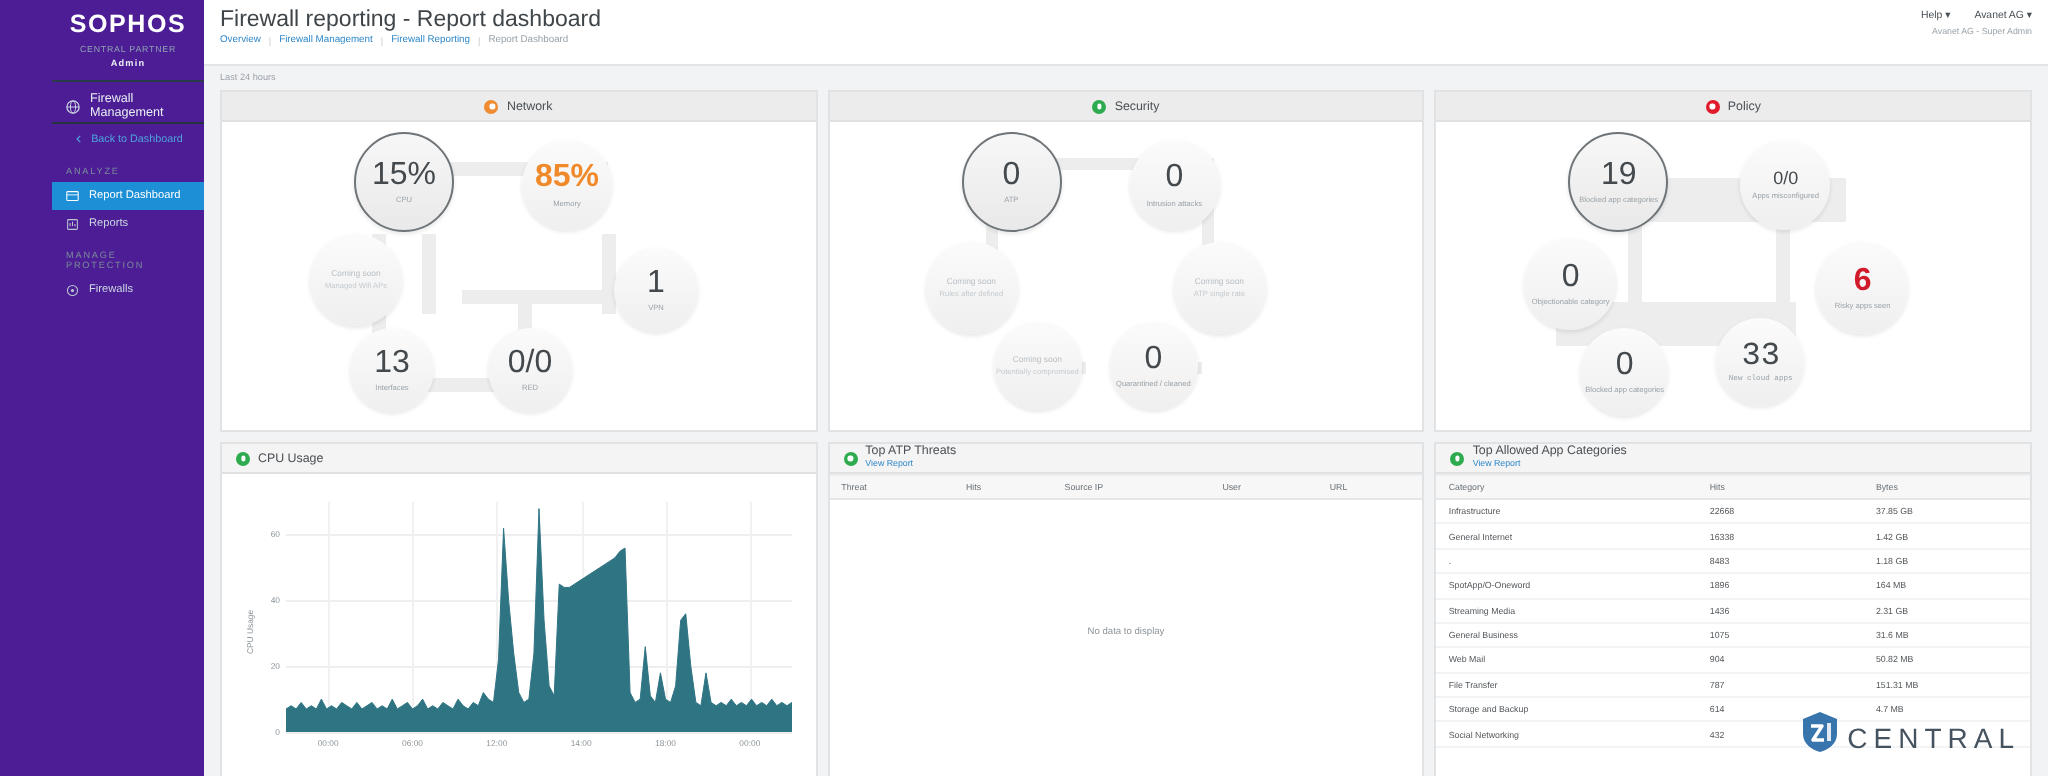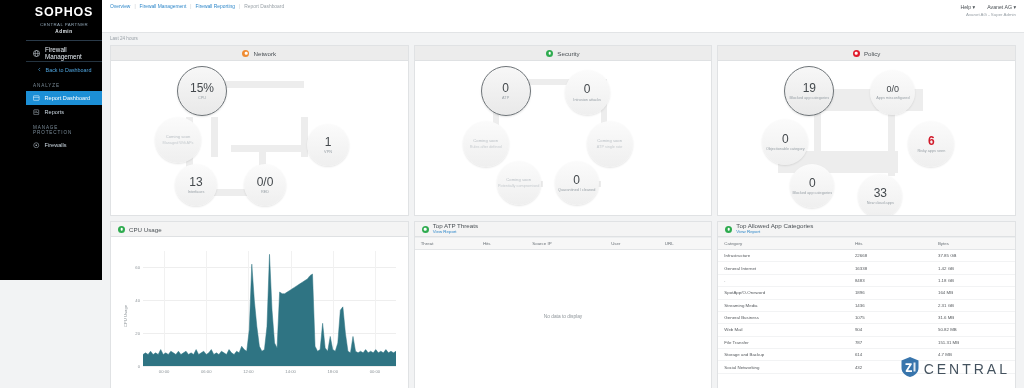--- a/index.html
+++ b/index.html
@@ -7,22 +7,22 @@
     margin: 0; padding: 0;
     width: 1024px; height: 388px;
     overflow: hidden;
     background: #f2f3f4;
     font-family: "Liberation Sans", sans-serif;
   }
   #app { position: relative; width: 1024px; height: 388px; display: flex; }
 
   
   .sidebar {
-    width: 102px; height: 280px;
-    background: #000000;
+    width: 102px; height: 388px;
+    background: #4c1d95;
     flex: 0 0 102px;
     position: relative;
     color: #c6d2dc;
     padding-left: 26px;
   }
   .logo-wrap {
     height: 36px; display: flex; flex-direction: column;
     align-items: center; justify-content: center; padding-top: 4px;
   }
   .logo-text {
@@ -96,21 +96,21 @@
   
   .nodemap { position: relative; height: 154px; background:#fff; overflow:hidden; }
   .node {
     position: absolute; border-radius: 50%;
     background: linear-gradient(180deg,#fbfbfb 0%, #efefef 100%);
     box-shadow: 0 1px 2px rgba(0,0,0,.10);
     display: flex; flex-direction: column; align-items: center; justify-content: center;
     text-align: center; line-height: 1.05;
   }
   .node.main { border: 1.6px solid #6e7478; background: linear-gradient(180deg,#f7f7f7 0%, #e9e9e9 100%); }
-  .node .val { font-size: 12px; color: #44494d; }
+  .node .val { font-size: 16px; color: #44494d; }
   .node .val.small { font-size: 9px; }
   .node .lbl { font-size: 3.8px; color: #9aa2a8; margin-top: 2px; max-width: 46px; }
   .node.soon .val { font-size: 4.2px; color: #b9bfc4; }
   .node.soon .lbl { color: #c6cbcf; }
   .node .val.orange { color: #f0892a; font-weight: bold; }
   .node .val.red { color: #d11a2a; font-weight: bold; }
   .connector { position: absolute; background: #ededed; }
 
   
   .chart-body { position: relative; height: 157px; background:#fff; padding: 4px 4px 2px 4px; }
@@ -215,20 +215,21 @@
             <circle cx="8" cy="8" r="2" fill="#b9c6d1"></circle>
           </svg>
       </span>
       <span>Firewalls</span>
     </div>
   </div>
 
   <div class="main">
 
     <div class="topbar">
+      <div class="page-title">Firewall reporting - Report dashboard</div>
       <div class="crumbs">
         <span class="crumb">Overview</span>
         <span class="crumb-sep">|</span>
         <span class="crumb">Firewall Management</span>
         <span class="crumb-sep">|</span>
         <span class="crumb">Firewall Reporting</span>
         <span class="crumb-sep">|</span>
         <span class="crumb last">Report Dashboard</span>
       </div>
       <div class="topright">
@@ -262,20 +263,24 @@
             <div class="connector" style="left:148px;top:84px;width:7px;height:60px;"></div>
             <div class="connector" style="left:100px;top:56px;width:7px;height:40px;"></div>
             <div class="connector" style="left:190px;top:56px;width:7px;height:40px;"></div>
             <div class="connector" style="left:113px;top:20px;width:80px;height:7px;"></div>
             <div class="connector" style="left:75px;top:56px;width:7px;height:64px;"></div>
             <div class="connector" style="left:80px;top:128px;width:70px;height:7px;"></div>
 
             <div class="node main" style="left:66px;top:5px;width:50px;height:50px;">
               <span class="val">15%</span>
               <span class="lbl">CPU</span>
+            </div>
+            <div class="node" style="left:150px;top:9px;width:45px;height:45px;">
+              <span class="val orange">85%</span>
+              <span class="lbl">Memory</span>
             </div>
             <div class="node" style="left:196px;top:63px;width:42px;height:42px;">
               <span class="val">1</span>
               <span class="lbl">VPN</span>
             </div>
             <div class="node" style="left:133px;top:103px;width:42px;height:42px;">
               <span class="val">0/0</span>
               <span class="lbl">RED</span>
             </div>
             <div class="node" style="left:64px;top:103px;width:42px;height:42px;">
@@ -413,21 +418,21 @@
               <span class="lbl">Blocked app categories</span>
             </div>
             <div class="node" style="left:152px;top:9px;width:45px;height:45px;">
               <span class="val small">0/0</span>
               <span class="lbl">Apps misconfigured</span>
             </div>
             <div class="node" style="left:190px;top:60px;width:46px;height:46px;">
               <span class="val red">6</span>
               <span class="lbl">Risky apps seen</span>
             </div>
-            <div class="node" style="left:140px;top:113px;width:44px;height:44px;">
+            <div class="node" style="left:140px;top:98px;width:44px;height:44px;font-family:Liberation Mono, monospace;">
               <span class="val">33</span>
               <span class="lbl">New cloud apps</span>
             </div>
             <div class="node" style="left:72px;top:103px;width:44px;height:44px;">
               <span class="val">0</span>
               <span class="lbl">Blocked app categories</span>
             </div>
             <div class="node" style="left:44px;top:58px;width:46px;height:46px;">
               <span class="val">0</span>
               <span class="lbl">Objectionable category</span>

